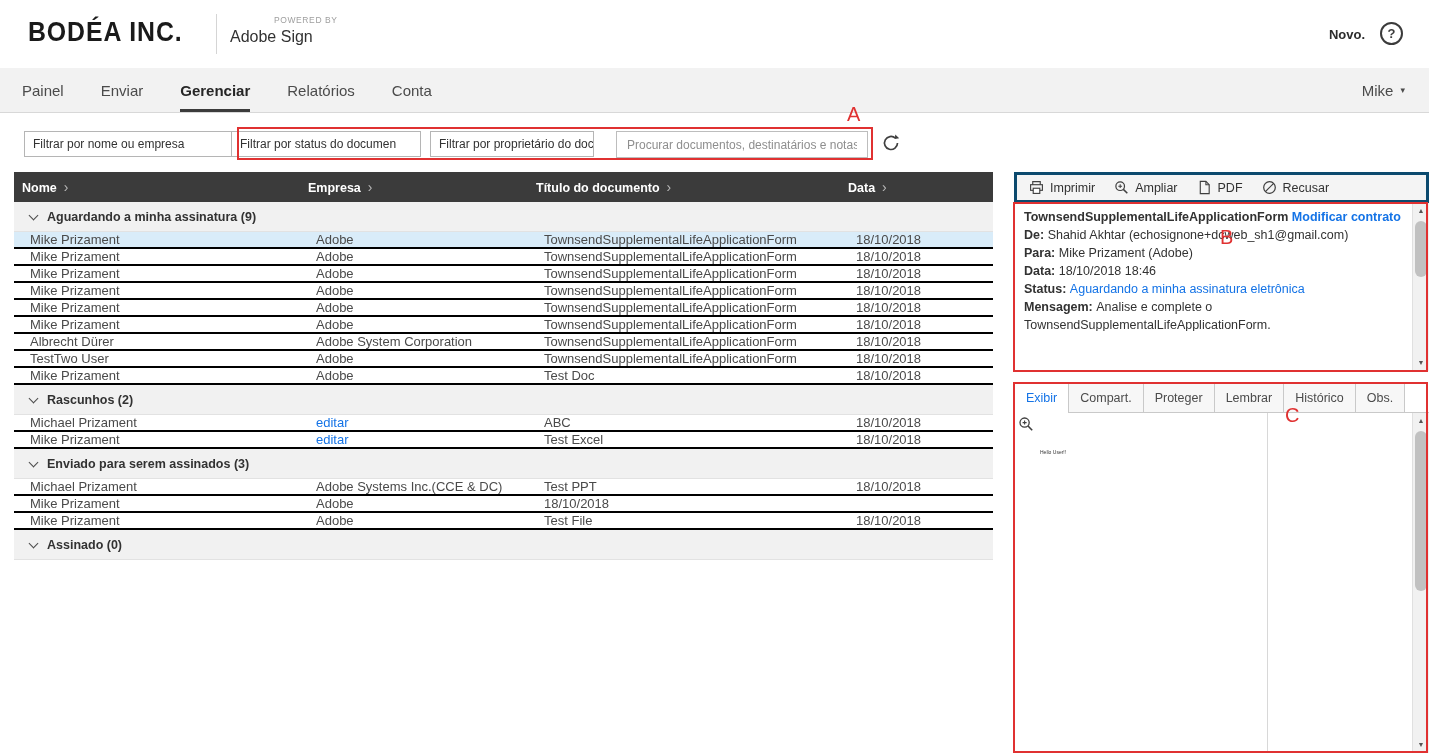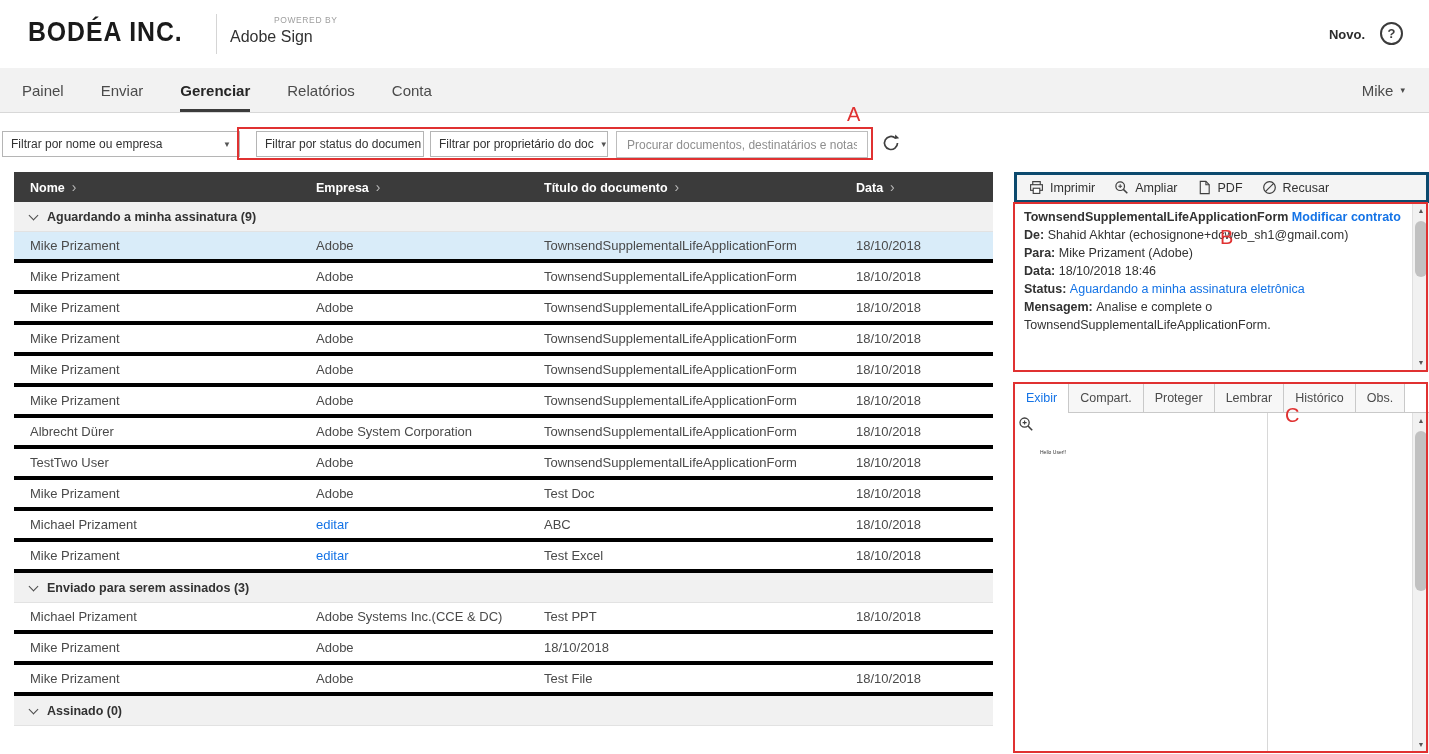--- a/index.html
+++ b/index.html
@@ -27,41 +27,41 @@
   .nav-item { display:flex; align-items:center; font-size:15px; color:#4b4b4b; border-bottom:3px solid transparent; padding-top:3px; cursor:pointer; }
   .nav-item.active { font-weight:bold; color:#262626; border-bottom-color:#3b3b3b; }
   #user-menu { position:absolute; right:24px; top:0; height:100%; display:flex; align-items:center; font-size:15px; color:#4b4b4b; gap:7px; cursor:pointer; }
   .caret { font-size:9px; color:#4b4b4b; }
 
   
   .dropdown { position:absolute; top:131px; height:26px; border:1px solid #b5b5b5; background:#fff; font-size:12px;
               color:#323232; display:flex; align-items:center; justify-content:space-between; padding:0 8px;
               cursor:pointer; white-space:nowrap; overflow:hidden; }
   .dd-caret { font-size:8px; color:#555; margin-left:6px; flex:none; }
-  #dd-name { left:2px; width:238px; }
-  #dd-status { left:256px; width:168px;gap:19px; }
-  #dd-owner { left:430px; width:178px; }
+  #dd-name { left:24px; width:238px; }
+  #dd-status { left:231px; width:190px;gap:19px; }
+  #dd-owner { left:430px; width:164px; }
   #search-input { position:absolute; left:616px; top:131px; width:252px; height:27px; border:1px solid #bdbdbd;
                   font-size:12px; padding:0 10px; color:#323232; font-family:inherit; }
   #search-input::placeholder { color:#8e8e8e; }
   #refresh-btn { position:absolute; left:882px; top:134px; width:20px; height:20px; cursor:pointer; }
   #refresh-btn svg { width:18px; height:18px; }
 
   
   #left-table { position:absolute; left:14px; top:172px; width:979px; }
   #table-header { display:grid; grid-template-columns:286px 228px 312px 1fr; background:#3b3b3b; color:#fff;
                   height:30px; align-items:center; font-size:12.5px; font-weight:bold; }
-  .th { padding-left:16px; cursor:pointer; white-space:nowrap; }
+  .th { padding-left:8px; cursor:pointer; white-space:nowrap; }
   .sort { color:#b9b9b9; margin-left:7px; font-weight:normal; font-size:14px; }
   .section-header { height:30px; background:#f1f1f1; border-bottom:1px solid #e2e2e2; display:flex; align-items:center;
                     font-weight:bold; font-size:12.5px; color:#323232; padding-left:16px; cursor:pointer; }
   .chev { width:7px; height:7px; border-left:1.6px solid #4b4b4b; border-bottom:1.6px solid #4b4b4b;
           transform:rotate(-45deg); margin-right:10px; margin-top:-3px; flex:none; }
-  .trow { display:grid; grid-template-columns:286px 228px 312px 1fr; height:31px; align-items:center; font-size:13px;
-          color:#4a4a4a; border-bottom:4px solid #000000; background:#fff; cursor:pointer; }
+  .trow { display:grid; grid-template-columns:286px 228px 312px 1fr; height:17px; align-items:center; font-size:13px;
+          color:#4a4a4a; border-bottom:2px solid #000000; background:#fff; cursor:pointer; }
   .trow.selected { background:#d9ecf9; }
   .td { padding-left:16px; white-space:nowrap; overflow:hidden; }
   .td.link { color:#1473e6; }
 
   
   #doc-toolbar { position:absolute; left:1014px; top:172px; width:415px; height:31px; background:#f4f4f4;
                  border:3px solid #0c4a6e; display:flex; align-items:center; padding-left:12px; gap:19px; }
   .tool-btn { display:flex; align-items:center; gap:6px; font-size:12.5px; color:#323232; cursor:pointer; }
   .tool-ic svg { width:15px; height:15px; display:block; }
 
@@ -209,20 +209,24 @@
         <div class="td">Adobe</div>
         <div class="td">TownsendSupplementalLifeApplicationForm</div>
         <div class="td">18/10/2018</div>
       </div>
       <div class="trow">
         <div class="td">Mike Prizament</div>
         <div class="td">Adobe</div>
         <div class="td">Test Doc</div>
         <div class="td">18/10/2018</div>
       </div>
+      <div class="section-header">
+        <span class="chev"></span>
+        <span>Rascunhos (2)</span>
+      </div>
       <div class="trow">
         <div class="td">Michael Prizament</div>
         <div class="td link">editar</div>
         <div class="td">ABC</div>
         <div class="td">18/10/2018</div>
       </div>
       <div class="trow">
         <div class="td">Mike Prizament</div>
         <div class="td link">editar</div>
         <div class="td">Test Excel</div>

